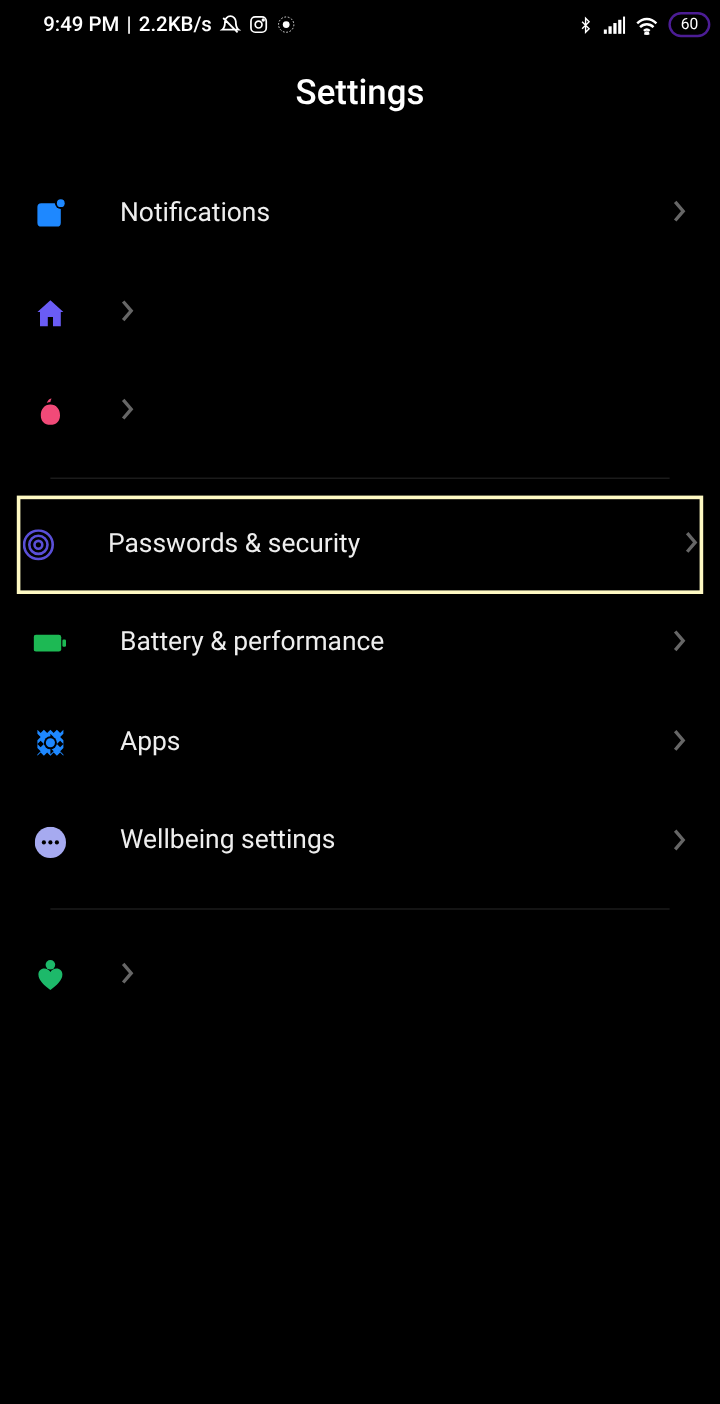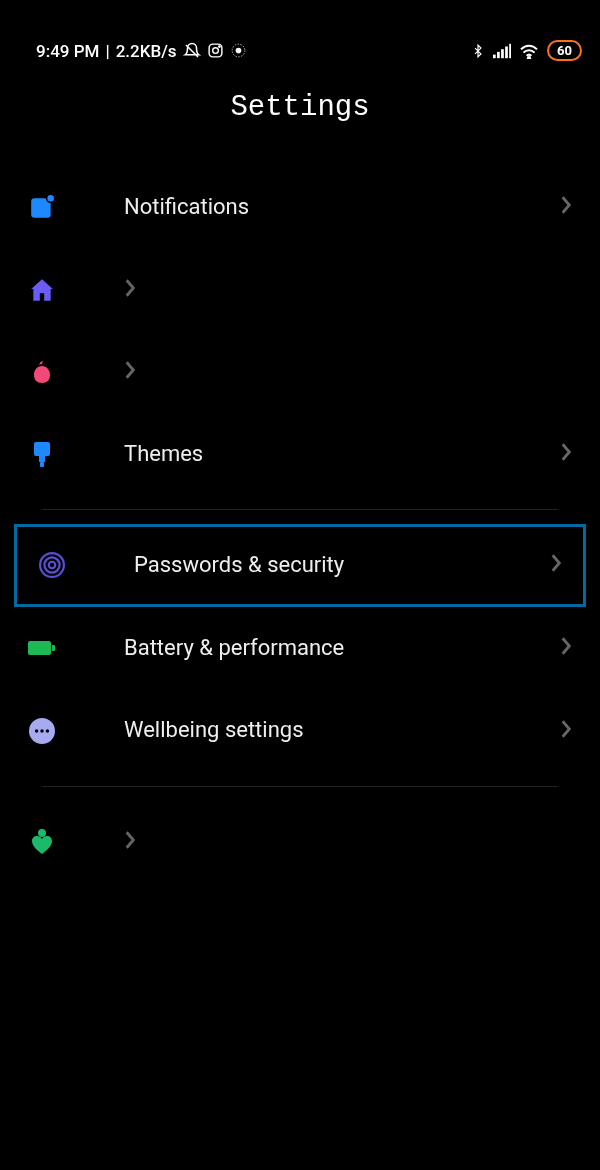--- a/index.html
+++ b/index.html
@@ -12,68 +12,65 @@
       width: 600px;
       height: 1170px;
       background: #000;
       color: #fff;
       overflow: hidden;
     }
     .status-bar {
       display: flex;
       justify-content: space-between;
       align-items: center;
-      padding: 10px 18px 6px 36px;
+      padding: 10px 8px 6px 36px;
       font-size: 17px;
       font-weight: 500;
-      margin-top: 30px;
     }
     .status-left {
       display: flex;
       align-items: center;
       gap: 6px;
     }
     .status-right {
       display: flex;
       align-items: center;
       gap: 8px;
     }
     .status-icon {
       display: inline-flex;
       align-items: center;
     }
     .battery-pill {
-      border: 2px solid #f97316;
+      border: 2px solid #4c1d95;
       border-radius: 11px;
       padding: 1px 8px;
       font-size: 13px;
-      font-weight: 700;
+      font-weight: 400;
     }
     .page-title {
       text-align: center;
       font-size: 29px;
       font-weight: 500;
       margin-top: 24px;
       margin-bottom: 42px;
-      font-family: Liberation Mono, monospace;
     }
     .settings-list {
       padding: 0 14px;
     }
     .settings-item {
       display: flex;
       align-items: center;
       padding: 27px 14px;
       cursor: pointer;
       position: relative;
-      gap: 24px;
     }
     .settings-item.highlighted {
-      border: 3px solid #0369a1;
-      padding: 24px 21px;
+      border: 3px solid #fef9c3;
+      padding: 24px 1px;
     }
     .item-icon {
       width: 28px;
       height: 28px;
       margin-right: 44px;
       display: flex;
       align-items: center;
       justify-content: center;
       flex-shrink: 0;
     }
@@ -185,35 +182,20 @@
           <path d="M12 5c-2 0-3 1-3 1s1-4 4-4c-1 2-1 3-1 3zm0 2c5 0 8 4 8 9s-3 8-8 8-8-3-8-8 3-9 8-9z"></path>
         </svg>
     </span>
     <span class="chevron">
       <svg width="12" height="20" viewBox="0 0 10 18" fill="none" stroke="#666" stroke-width="2.5">
           <path d="M2 2l6 7-6 7"></path>
         </svg>
     </span>
   </div>
 
-  <div class="settings-item">
-    <span class="item-icon">
-      <svg width="24" height="28" viewBox="0 0 24 28" fill="#1e88ff">
-          <rect x="4" y="2" width="16" height="14" rx="2"></rect>
-          <rect x="9" y="16" width="6" height="6"></rect>
-          <rect x="10" y="22" width="4" height="5" rx="1"></rect>
-        </svg>
-    </span>
-    <span class="item-label">Themes</span>
-    <span class="chevron">
-      <svg width="12" height="20" viewBox="0 0 10 18" fill="none" stroke="#666" stroke-width="2.5">
-          <path d="M2 2l6 7-6 7"></path>
-        </svg>
-    </span>
-  </div>
 
   <div class="divider"></div>
 
   <div class="settings-item highlighted">
     <span class="item-icon">
       <svg width="26" height="26" viewBox="0 0 24 24" fill="none" stroke="#5a4fd7" stroke-width="2">
           <circle cx="12" cy="12" r="11"></circle>
           <circle cx="12" cy="12" r="7"></circle>
           <circle cx="12" cy="12" r="3"></circle>
         </svg>
@@ -234,20 +216,35 @@
         </svg>
     </span>
     <span class="item-label">Battery &amp; performance</span>
     <span class="chevron">
       <svg width="12" height="20" viewBox="0 0 10 18" fill="none" stroke="#666" stroke-width="2.5">
           <path d="M2 2l6 7-6 7"></path>
         </svg>
     </span>
   </div>
 
+  <div class="settings-item">
+    <span class="item-icon">
+      <svg width="26" height="26" viewBox="0 0 24 24" fill="#1e88ff">
+          <path d="M12 2l2.5 2.5L17 2l2.5 2.5L22 2v3l-2.5 2.5L22 10v3l-2.5-2.5L17 13l-2.5-2.5L12 13v-3l2.5-2.5L12 5zm0 0L9.5 4.5 7 2 4.5 4.5 2 2v3l2.5 2.5L2 10v3l2.5-2.5L7 13l2.5-2.5L12 13M12 13l2.5 2.5L17 13l2.5 2.5L22 13v3l-2.5 2.5L22 21v1l-2.5-2.5L17 22l-2.5-2.5L12 22v-1l2.5-2.5L12 16zm0 0l-2.5 2.5L7 13l-2.5 2.5L2 13v3l2.5 2.5L2 21v1l2.5-2.5L7 22l2.5-2.5L12 22"></path>
+          <circle cx="12" cy="12" r="5" fill="#000"></circle>
+          <circle cx="12" cy="12" r="3.5" fill="#1e88ff"></circle>
+        </svg>
+    </span>
+    <span class="item-label">Apps</span>
+    <span class="chevron">
+      <svg width="12" height="20" viewBox="0 0 10 18" fill="none" stroke="#666" stroke-width="2.5">
+          <path d="M2 2l6 7-6 7"></path>
+        </svg>
+    </span>
+  </div>
 
   <div class="settings-item">
     <span class="item-icon">
       <svg width="26" height="26" viewBox="0 0 24 24" fill="#a6aaf0">
           <circle cx="12" cy="12" r="12"></circle>
           <circle cx="7" cy="12" r="1.6" fill="#000"></circle>
           <circle cx="12" cy="12" r="1.6" fill="#000"></circle>
           <circle cx="17" cy="12" r="1.6" fill="#000"></circle>
         </svg>
     </span>

